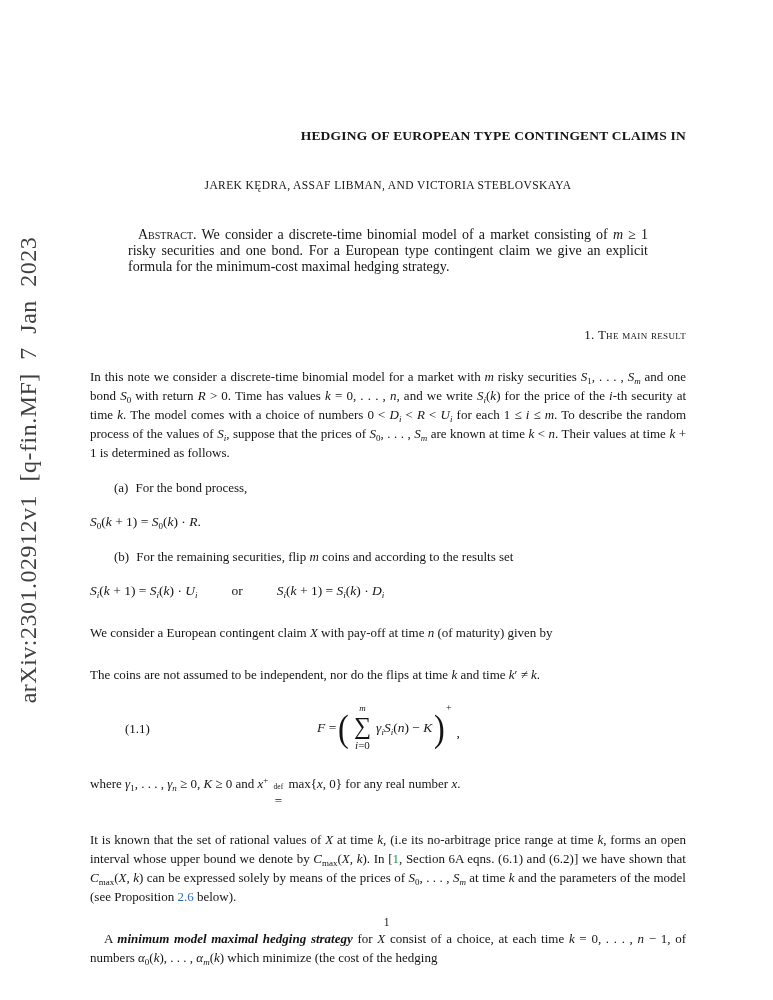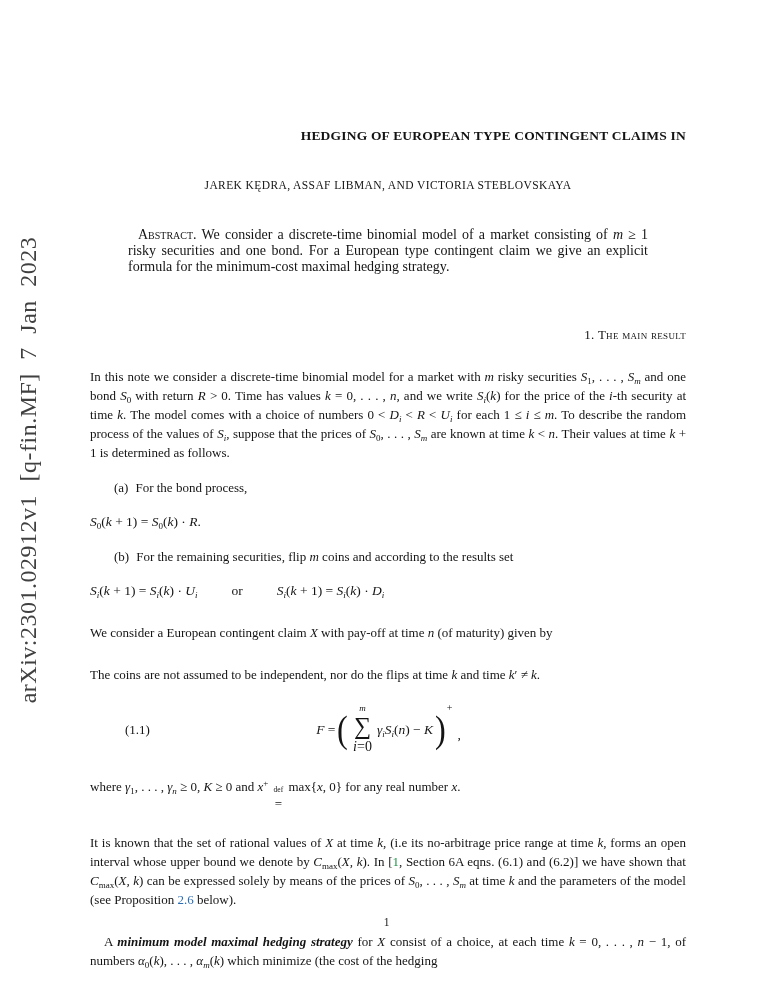--- a/index.html
+++ b/index.html
@@ -37,21 +37,21 @@
 
   
   .eqrow{position:relative;margin:20px 0 16px 0;text-align:center;}
   .eqtag{position:absolute;left:0;top:50%;transform:translateY(-50%);font-size:13px;margin-left:35px;}
   .eqbody{display:inline-flex;align-items:center;font-size:13.5px;}
   .eqbody .mi{padding:0 1px;}
   .bigp{font-size:38px;font-weight:300;line-height:1;transform:scaleX(0.85);}
   .sum{display:inline-flex;flex-direction:column;align-items:center;line-height:1;margin:0 4px;}
   .sum .lt{font-size:9px;margin-bottom:1px;}
   .sum .sg{font-size:24px;}
-  .sum .lb{font-size:14px;margin-top:2px;}
+  .sum .lb{font-size:11px;margin-top:2px;}
   .psup{align-self:flex-start;font-size:10px;margin-top:4px;}
   .mcomma{margin-left:5px;padding-top:10px;}
 
   .defeq{display:inline-flex;flex-direction:column;align-items:center;line-height:1;
          vertical-align:-1px;margin:0 2px;}
   .defeq .def{font-size:7.5px;margin-bottom:3px;}
 
   .bi{font-weight:bold;font-style:italic;}
 
   sub{font-size:9px;vertical-align:-3px;line-height:0;}

